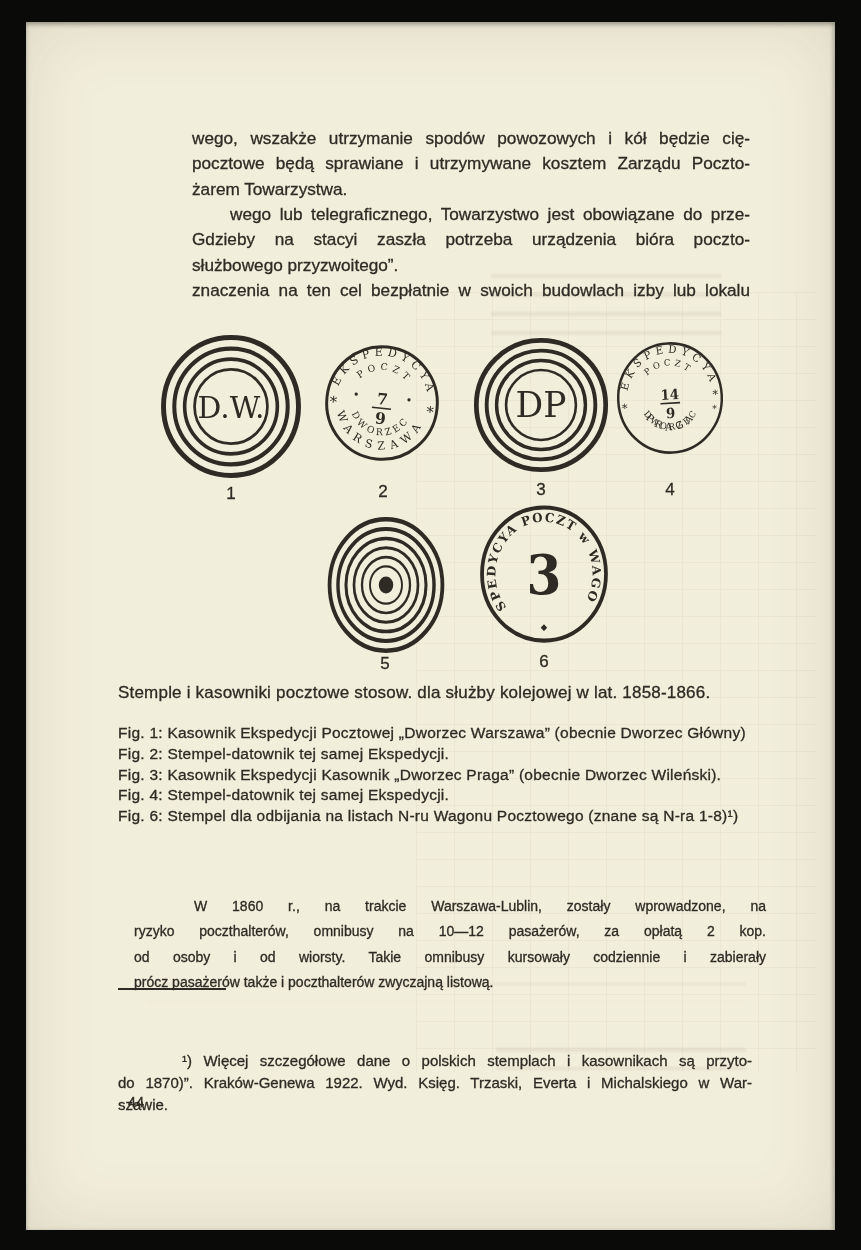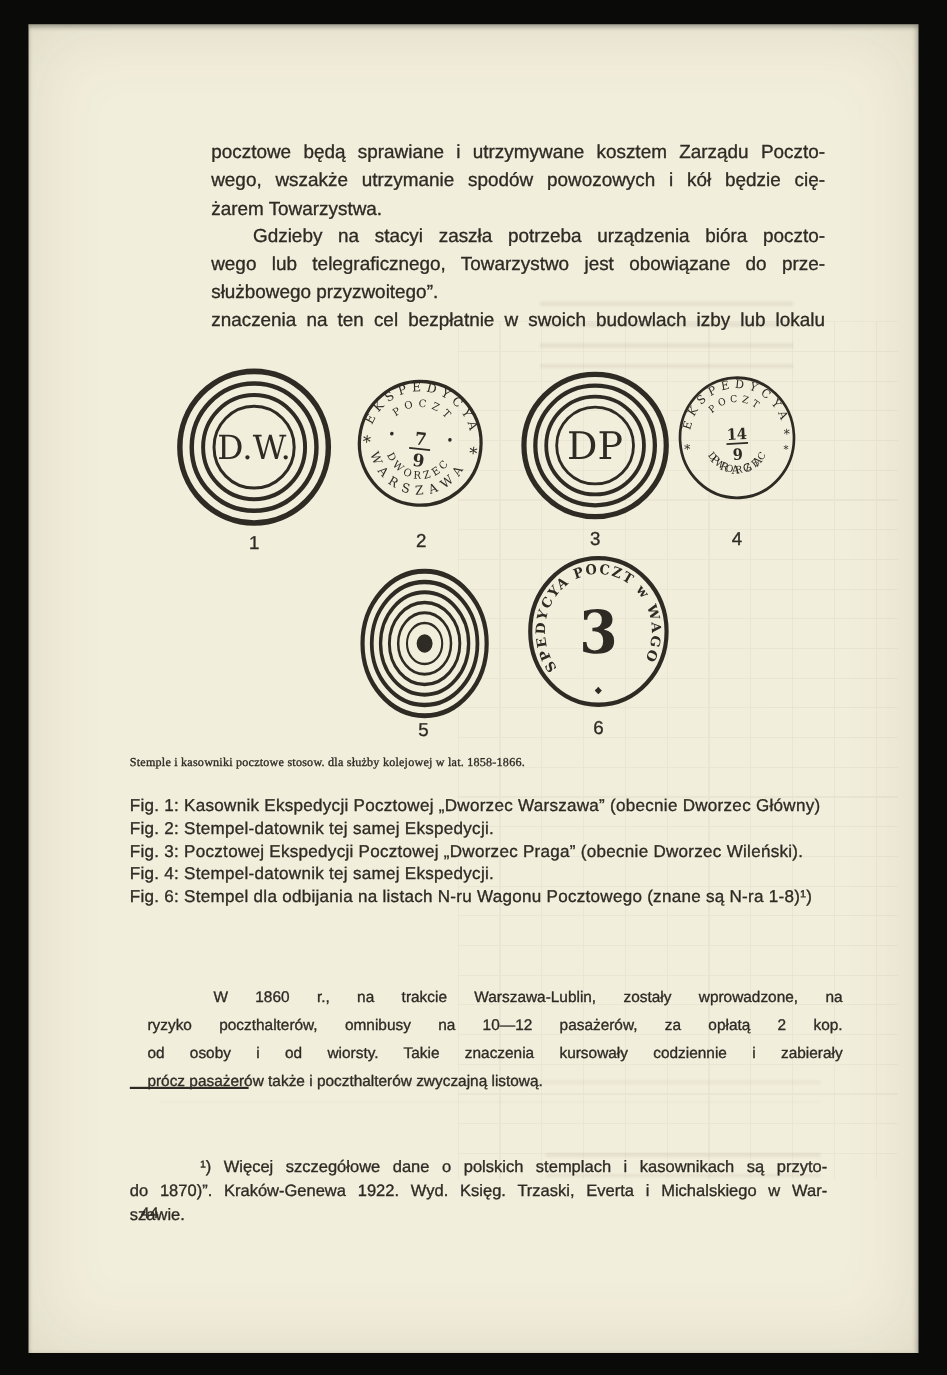--- a/index.html
+++ b/index.html
@@ -15,21 +15,21 @@
     overflow:hidden;
   }
   .abs{position:absolute;}
   .txt{color:var(--ink);-webkit-text-stroke:.3px currentColor;}
   .just .line{text-align:justify;text-align-last:justify;}
   .just .line.last{text-align-last:left;}
   .quote{left:166px;width:558px;font-size:17.2px;line-height:25.4px;}
   .q1{top:104px;}
   .q2{top:180px;}
   .q2 .line:first-child{text-indent:38px;}
-  .caption{left:92px;top:660px;width:660px;font-size:11px;line-height:22px;letter-spacing:.2px;font-family:Liberation Serif, serif;}
+  .caption{left:92px;top:660px;width:660px;font-size:17px;line-height:22px;letter-spacing:.2px;}
   .legend{left:92px;top:701px;width:710px;font-size:15.5px;line-height:20.8px;letter-spacing:.25px;}
   .para1860{left:108px;top:872px;width:632px;font-size:14px;line-height:25.4px;}
   .para1860 .line:first-child{text-indent:60px;}
   .fnrule{left:92px;top:966px;width:108px;height:2px;background:var(--ink);}
   .footnote{left:92px;top:1028px;width:634px;font-size:15px;line-height:22px;}
   .footnote .line:first-child{text-indent:64px;}
   .pageno{left:102px;top:1072px;font-size:14px;letter-spacing:.5px;}
   .watermark{left:0;top:1226px;width:100%;text-align:center;font-size:34px;font-weight:normal;
              color:var(--watermark);-webkit-text-stroke:0;letter-spacing:.5px;}
   .stampnum{font-size:17px;width:40px;text-align:center;}
@@ -46,27 +46,27 @@
 
 <div class="scan">
   <div class="page">
 
     <div class="bleed grid abs" style="left:390px;top:270px;width:400px;height:780px;"></div>
     <div class="bleed htext abs" style="left:465px;top:252px;width:230px;height:62px;"></div>
     <div class="bleed htext abs" style="left:470px;top:1026px;width:250px;height:22px;"></div>
     <div class="bleed htext abs" style="left:120px;top:960px;width:600px;height:20px;opacity:.04;"></div>
 
     <div class="abs txt quote q1 just">
+        <div class="line">wego, wszakże utrzymanie spodów powozowych i kół będzie cię-</div>
         <div class="line">pocztowe będą sprawiane i utrzymywane kosztem Zarządu Poczto-</div>
-        <div class="line">wego, wszakże utrzymanie spodów powozowych i kół będzie cię-</div>
         <div class="line last">żarem Towarzystwa.</div>
       </div>
     <div class="abs txt quote q2 just">
+        <div class="line">wego lub telegraficznego, Towarzystwo jest obowiązane do prze-</div>
         <div class="line">Gdzieby na stacyi zaszła potrzeba urządzenia bióra poczto-</div>
-        <div class="line">wego lub telegraficznego, Towarzystwo jest obowiązane do prze-</div>
         <div class="line last">służbowego przyzwoitego”.</div>
         <div class="line">znaczenia na ten cel bezpłatnie w swoich budowlach izby lub lokalu</div>
       </div>
 
     <svg class="abs" style="left:133px;top:311px;width:144px;height:147px" viewBox="0 0 160 160" preserveAspectRatio="none">
       <g class="rings">
         <circle cx="80" cy="80" r="75" stroke-width="5.5"></circle>
         <circle cx="80" cy="80" r="63" stroke-width="4.5"></circle>
         <circle cx="80" cy="80" r="51.5" stroke-width="4"></circle>
         <circle cx="80" cy="80" r="40.5" stroke-width="3"></circle>
@@ -154,29 +154,29 @@
       <text font-size="14" font-weight="bold" letter-spacing="1.8"><textPath href="#s6a" startOffset="50%" text-anchor="middle">EKSPEDYCYA POCZT w WAGONIE</textPath></text>
       <text x="80" y="102" font-size="60" font-weight="bold" text-anchor="middle">3</text>
       <text x="80" y="142" font-size="10" text-anchor="middle">◆</text>
     </svg>
     <div class="abs txt stampnum" style="left:498px;top:630px;">6</div>
 
     <div class="abs txt caption">Stemple i kasowniki pocztowe stosow. dla służby kolejowej w lat. 1858-1866.</div>
     <div class="abs txt legend">
         <div class="line">Fig. 1: Kasownik Ekspedycji Pocztowej „Dworzec Warszawa” (obecnie Dworzec Główny)</div>
         <div class="line">Fig. 2: Stempel-datownik tej samej Ekspedycji.</div>
-        <div class="line">Fig. 3: Pocztowej Ekspedycji Pocztowej „Dworzec Praga” (obecnie Dworzec Wileński).</div>
+        <div class="line">Fig. 3: Kasownik Ekspedycji Kasownik „Dworzec Praga” (obecnie Dworzec Wileński).</div>
         <div class="line">Fig. 4: Stempel-datownik tej samej Ekspedycji.</div>
         <div class="line last">Fig. 6: Stempel dla odbijania na listach N-ru Wagonu Pocztowego (znane są N-ra 1-8)¹)</div>
       </div>
 
     <div class="abs txt para1860 just">
         <div class="line">W 1860 r., na trakcie Warszawa-Lublin, zostały wprowadzone, na</div>
         <div class="line">ryzyko poczthalterów,  omnibusy na 10—12 pasażerów,  za opłatą 2 kop.</div>
-        <div class="line">od osoby i od wiorsty.  Takie znaczenia kursowały codziennie i zabierały</div>
+        <div class="line">od osoby i od wiorsty.  Takie omnibusy kursowały codziennie i zabierały</div>
         <div class="line last">prócz pasażerów także i poczthalterów zwyczajną listową.</div>
       </div>
 
     <div class="abs fnrule"></div>
     <div class="abs txt footnote just">
         <div class="line">¹) Więcej  szczegółowe  dane  o polskich stemplach i kasownikach są przyto-</div>
         <div class="line">do 1870)”.  Kraków-Genewa 1922.  Wyd.  Księg.  Trzaski, Everta i Michalskiego w War-</div>
         <div class="line last">szawie.</div>
       </div>
 

